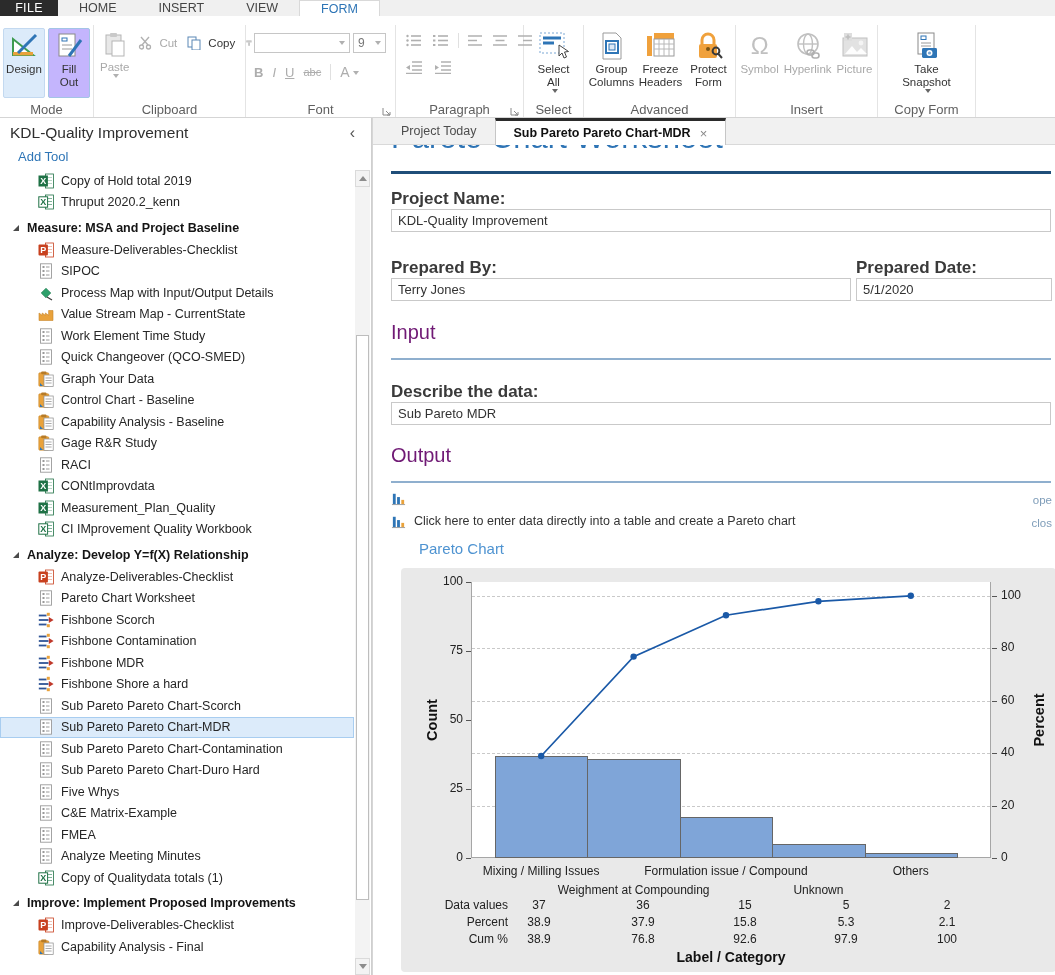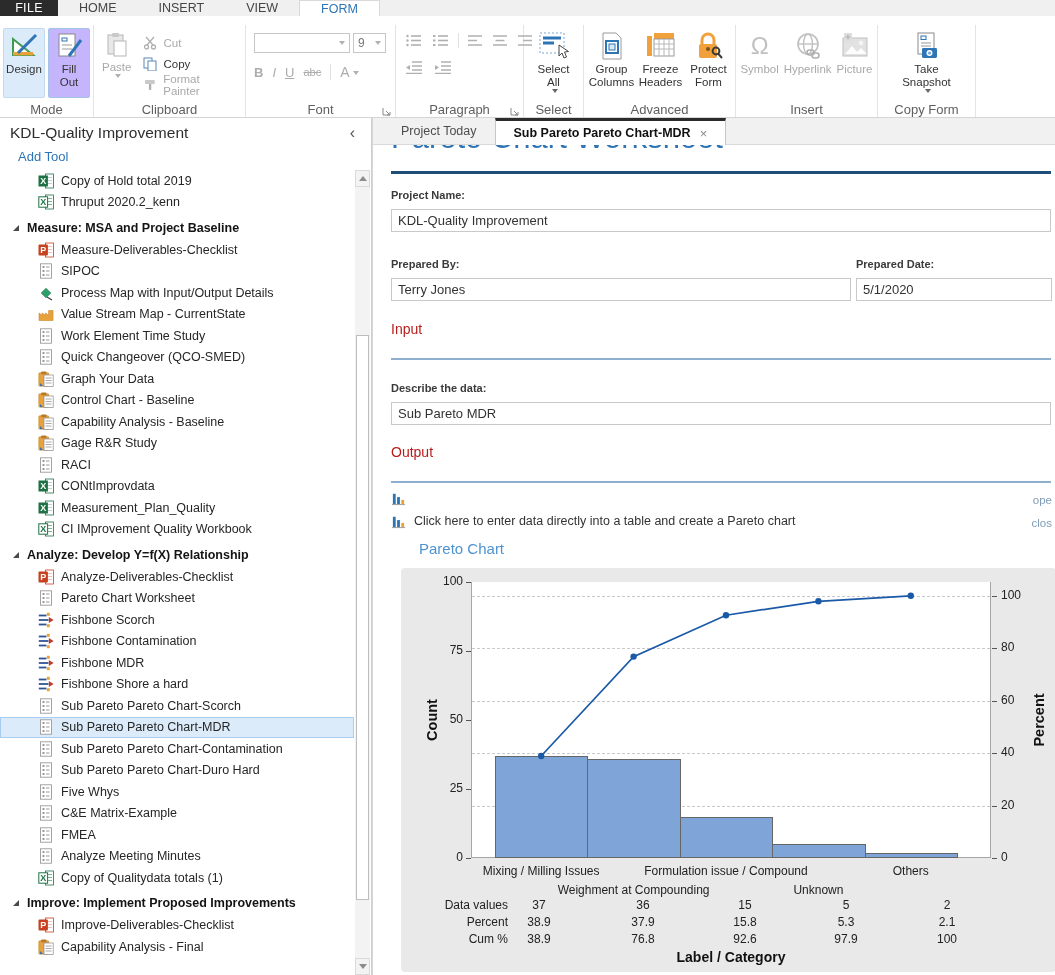--- a/index.html
+++ b/index.html
@@ -44,23 +44,23 @@
 .sthumb{position:absolute;left:1px;width:13px;background:#fff;border:1px solid #bdbdbd}
 
 #main{position:absolute;top:118px;left:372px;right:0;bottom:0;border-left:1px solid #d6d6d6}
 #tabstrip{position:absolute;top:0;left:0;right:0;height:27px;background:#f1f1f1;border-bottom:1px solid #d9d9d9;display:flex;align-items:stretch;padding-left:10px}
 .dtab{padding:0 18px;display:flex;align-items:center;font-size:12.5px;color:#4d4d4d}
 .dtab.active{background:#fff;border-top:3px solid #2b2b2b;border-left:1px solid #c6c6c6;border-right:1px solid #c6c6c6;font-weight:bold;color:#111;margin-bottom:-1px;z-index:2;gap:9px}
 .dtab .closex{font-weight:normal;color:#888;font-size:13px}
 #formbody{position:absolute;top:27px;left:0;right:0;bottom:0;background:#fff;overflow:hidden}
 .form-title{position:absolute;top:-25px;left:18px;font-size:31px;color:#2E74B5;white-space:nowrap}
 .navyrule{position:absolute;top:26px;left:18px;width:660px;height:3px;background:#1F4E79}
-.flabel{position:absolute;font-size:11px;font-weight:bold;color:#3a3a3a;white-space:nowrap}
+.flabel{position:absolute;font-size:17px;font-weight:bold;color:#3a3a3a;white-space:nowrap}
 .finput{position:absolute;height:23px;border:1px solid #c9c9c9;font-size:13px;color:#333;padding:0 6px;font-family:inherit;background:#fff}
-.heading{position:absolute;font-size:14px;color:#b91c1c}
+.heading{position:absolute;font-size:20px;color:#701a75}
 .hrule{position:absolute;left:18px;width:660px;height:2px;background:#8FAFCE}
 .linkrow{position:absolute;left:18px;display:flex;align-items:center;gap:8px;font-size:12.5px;color:#333;white-space:nowrap}
 .action{position:absolute;right:3px;font-size:11.5px;color:#7f9db9}
 .chart-h{position:absolute;top:395px;left:46px;font-size:15px;color:#4E93D1}
 #chart{position:absolute;top:423px;left:28px;width:655px;height:404px;background:#e9e9e9;border-radius:4px}
 
 .plot{position:absolute;left:70px;top:14px;width:520px;height:276px;background:#fff;border-left:1px solid #a6a6a6;border-right:1px solid #a6a6a6;border-bottom:1px solid #a6a6a6}
 .grid{position:absolute;left:71px;width:518px;border-top:1px dashed #c9c9c9}
 .bar{position:absolute;background:#7FA5D8;border:1px solid #666}
 .cumsvg{position:absolute;left:70px;top:14px;overflow:visible}
@@ -114,21 +114,21 @@
     <div class="grp-c">
       <div class="bigbtn grayed" style="width:40px">
         <svg class="bicon" width="26" height="26" viewBox="0 0 26 26">
           <rect x="4" y="3" width="15" height="19" fill="#e8e8e8" stroke="#b5b5b5"></rect>
           <rect x="8" y="1" width="7" height="4" rx="1" fill="#c9c9c9"></rect>
           <rect x="10" y="9" width="12" height="15" fill="#fff" stroke="#b5b5b5"></rect>
         </svg>
         <span>Paste</span>
         <span class="caret g"></span>
       </div>
-      <div style="display:flex;flex-direction:column;margin-top:4px">
+      <div style="display:flex;flex-direction:row;margin-top:4px">
         <div class="smallbtn grayed">
           <svg class="micon" width="14" height="14" viewBox="0 0 14 14">
             <line x1="3" y1="1" x2="10" y2="9" stroke="#b0b0b0" stroke-width="1.4"></line>
               <line x1="11" y1="1" x2="4" y2="9" stroke="#b0b0b0" stroke-width="1.4"></line>
             <circle cx="3.5" cy="11" r="2" fill="none" stroke="#b0b0b0" stroke-width="1.3"></circle>
               <circle cx="10.5" cy="11" r="2" fill="none" stroke="#b0b0b0" stroke-width="1.3"></circle>
           </svg>
           <span>Cut</span>
         </div>
         <div class="smallbtn">

